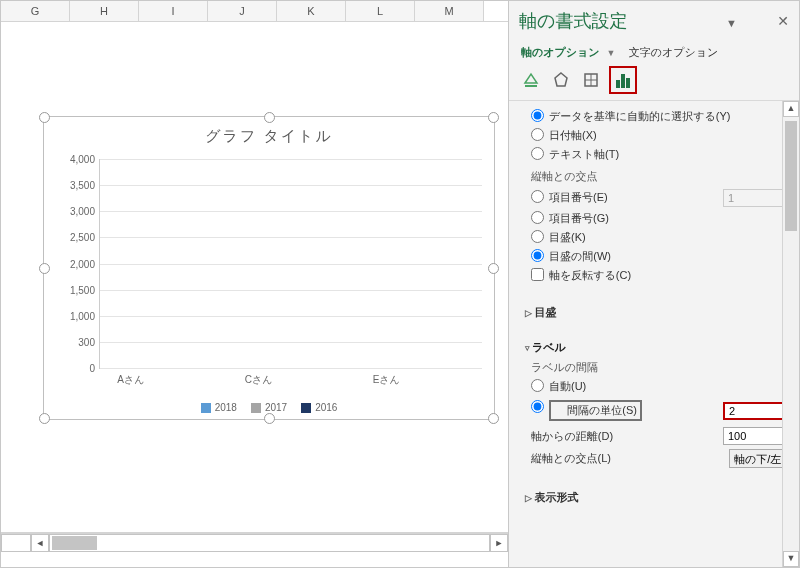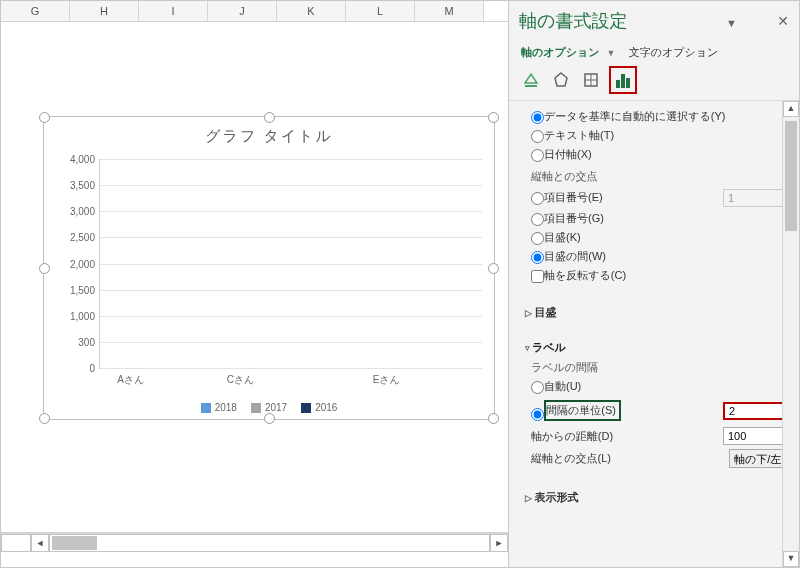--- a/index.html
+++ b/index.html
@@ -120,27 +120,27 @@
   .scroll-area {
     flex:1; overflow:hidden; position:relative;
     border-top:1px solid #d9d9d9;
     padding: 6px 0 6px 22px;
     font-size:11px; color:#333;
     background:#f3f3f3;
   }
   .scroll-area .section-title { font-weight:bold; color:#333; margin:20px 0 3px -6px; }
   .scroll-area .section-title::before { content:"▷ "; color:#666; font-size:9px; }
   .scroll-area .section-title.open::before { content:"▿ "; }
-  .scroll-area label.opt { display:flex; align-items:flex-end; padding:2px 0; }
+  .scroll-area label.opt { display:flex; align-items:flex-start; gap:5px; padding:2px 0; }
   .scroll-area input[type=radio], .scroll-area input[type=checkbox] { margin:0; }
   .scroll-area .subhead { color:#555; margin:5px 12px 2px 0; }
   .scroll-area .field-row { display:flex; align-items:center; gap:6px; padding:2px 0;}
   .scroll-area input[type=text] { width:76px; height:18px; border:1px solid #aaa; font-size:11px; padding:0 4px; box-sizing:border-box;}
   .hl-red { border:2px solid #bc0000 !important; }
-  .hl-red-label { display:inline-block; border:2px solid #14532d; padding:1px 3px 1px 0; }
+  .hl-red-label { display:inline-block; border:2px solid #737373; padding:1px 3px 1px 16px; }
   .vscroll { position:absolute; right:0; top:0; bottom:0; width:16px; background:#f1f1f1; border-left:1px solid #d4d4d4;}
   .vscroll .arrow { height:14px; border:1px solid #c4c4c4; background:#fff; font-size:9px; text-align:center; line-height:13px; color:#555;}
   .vscroll .thumb { position:absolute; left:2px; right:2px; top:20px; height:110px; background:#c4c4c4;}
   select.pos-sel { border:1px solid #aaa; font-size:11px; height:19px; }
 </style>
 </head>
 <body>
 
 <div class="app">
 
@@ -214,21 +214,21 @@
             <div class="grid-line" style="top: 25%;"></div>
             <div class="ytick" style="top: 25%;">3,000</div>
             <div class="grid-line" style="top: 12.5%;"></div>
             <div class="ytick" style="top: 12.5%;">3,500</div>
             <div class="grid-line" style="top: 0%;"></div>
             <div class="ytick" style="top: 0%;">4,000</div>
           </div>
         <div class="xlabels" id="xlabels">
             <span style="flex: 1 1 0%; text-align: center;">Aさん</span>
             <span style="flex: 1 1 0%; text-align: center;"></span>
-            <span style="flex: 1 1 0%; text-align: left;">Cさん</span>
+            <span style="flex: 1 1 0%; text-align: center;">Cさん</span>
             <span style="flex: 1 1 0%; text-align: center;"></span>
             <span style="flex: 1 1 0%; text-align: center;">Eさん</span>
             <span style="flex: 1 1 0%; text-align: center;"></span>
           </div>
         <div class="legend">
           <span><span class="swatch b2018"></span><span>2018</span></span>
           <span><span class="swatch b2017"></span><span>2017</span></span>
           <span><span class="swatch b2016"></span><span>2016</span></span>
         </div>
       </div>
@@ -288,25 +288,25 @@
         <div class="thumb"></div>
         <div class="arrow" style="position:absolute;bottom:0;left:0;right:0;">▼</div>
       </div>
 
       <label class="opt">
           <input type="radio" name="atype" checked="" style=""> 
           <span>データを基準に自動的に選択する(Y)</span>
         </label>
       <label class="opt">
           <input type="radio" name="atype" style=""> 
+          <span>日付軸(X)</span>
+        </label>
+      <label class="opt">
+          <input type="radio" name="atype" style=""> 
           <span>テキスト軸(T)</span>
-        </label>
-      <label class="opt">
-          <input type="radio" name="atype" style=""> 
-          <span>日付軸(X)</span>
         </label>
 
       <div class="subhead">縦軸との交点</div>
       <div class="field-row">
         <label class="opt" style="flex:1">
             <input type="radio" name="cross" style=""> 
             <span>項目番号(E)</span>
           </label>
         <input type="text" disabled="" style="color: rgb(153, 153, 153); background: rgb(243, 243, 243); border-color: rgb(204, 204, 204);" value="1">
       </div>

